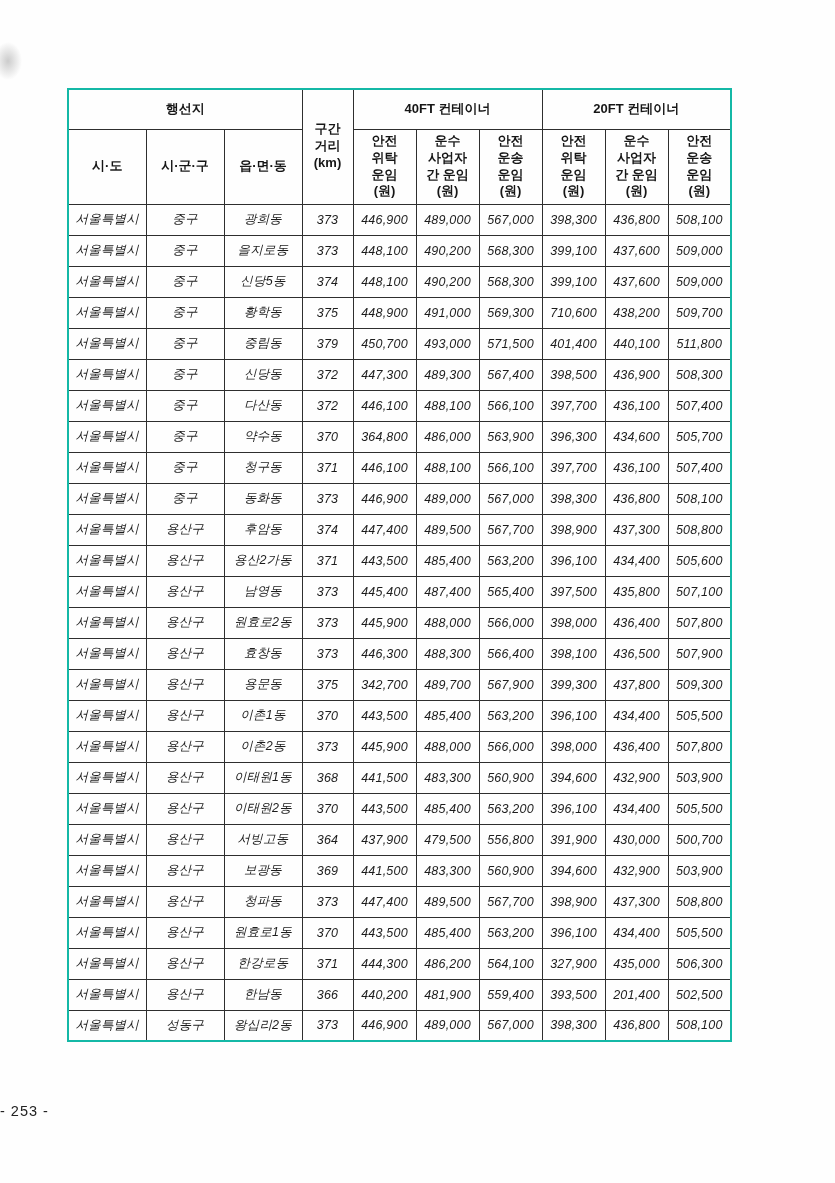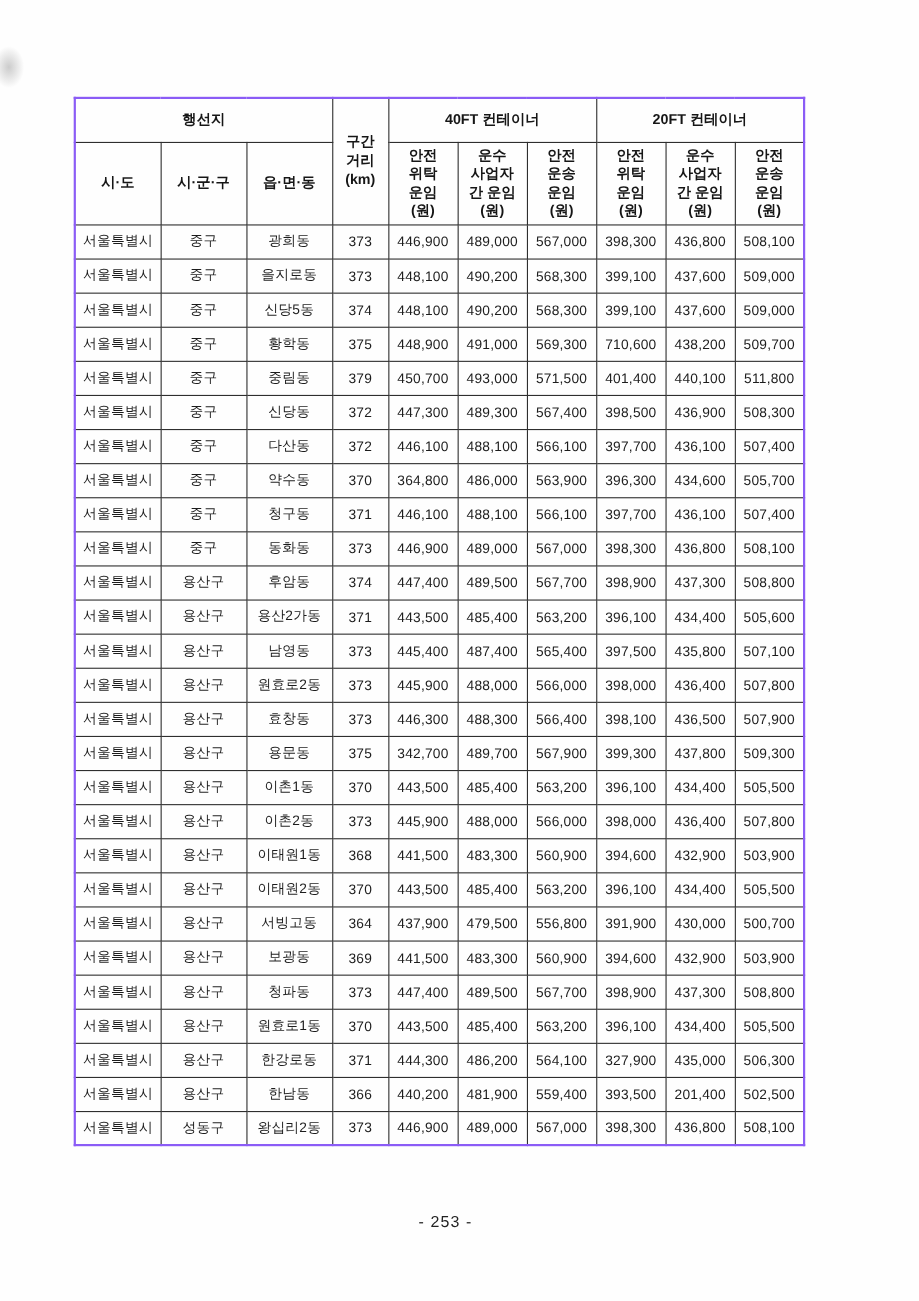--- a/index.html
+++ b/index.html
@@ -29,50 +29,49 @@
     height: 38px;
     background: radial-gradient(closest-side, rgba(110,110,110,0.35), rgba(255,255,255,0));
   }
   table.rates {
     position: absolute;
     left: 67px;
     top: 88px;
     width: 663px;
     border-collapse: collapse;
     table-layout: fixed;
-    border: 2px solid #8b5cf6;
+    border: 2px solid #14b8a6;
   }
   table.rates th,
   table.rates td {
     border: 1px solid #2e2e2e;
     text-align: center;
     vertical-align: middle;
     padding: 0;
     overflow: hidden;
   }
   table.rates thead th {
     font-weight: bold;
     font-size: 13px;
     line-height: 1.3;
     white-space: pre-line;
   }
   table.rates thead tr.group-row { height: 40px; }
   table.rates thead tr.sub-row   { height: 75px; }
-  table.rates tbody tr { height: 31px; }
+  table.rates tbody tr { height: 31px; font-style: italic; }
   table.rates tbody td {
     font-size: 12.5px;
     letter-spacing: 0.2px;
     color: #1c1c1c;
   }
   .footer {
     position: absolute;
     left: 0;
     top: 1103px;
     width: 810px;
-    text-align: center;
     font-size: 14.5px;
     letter-spacing: 1px;
     color: #222222;
   }
 </style>
 </head>
 <body>
 
 <div class="page">
 

